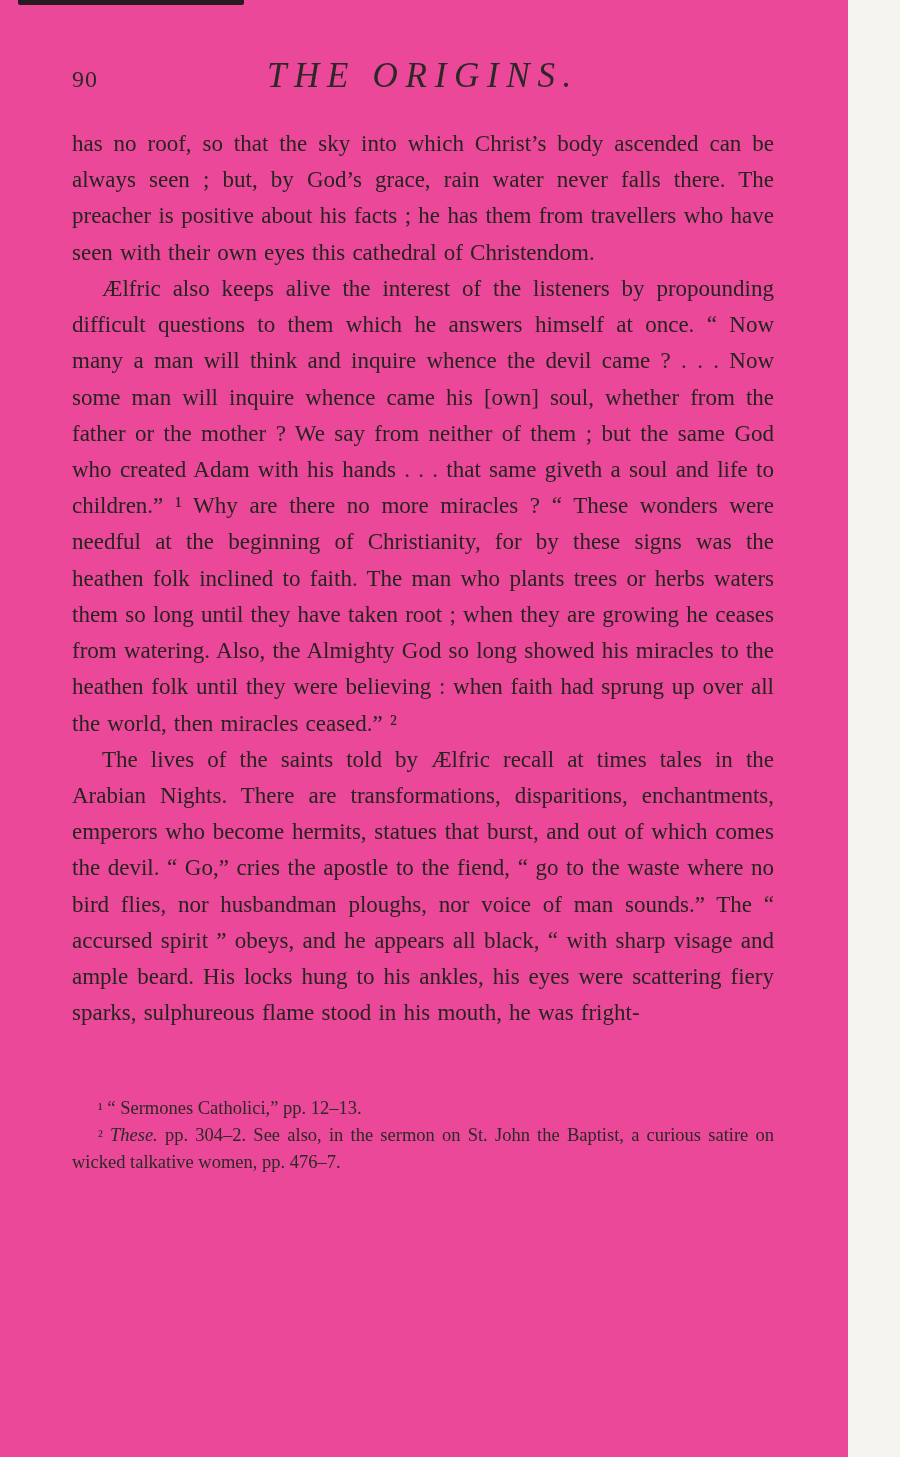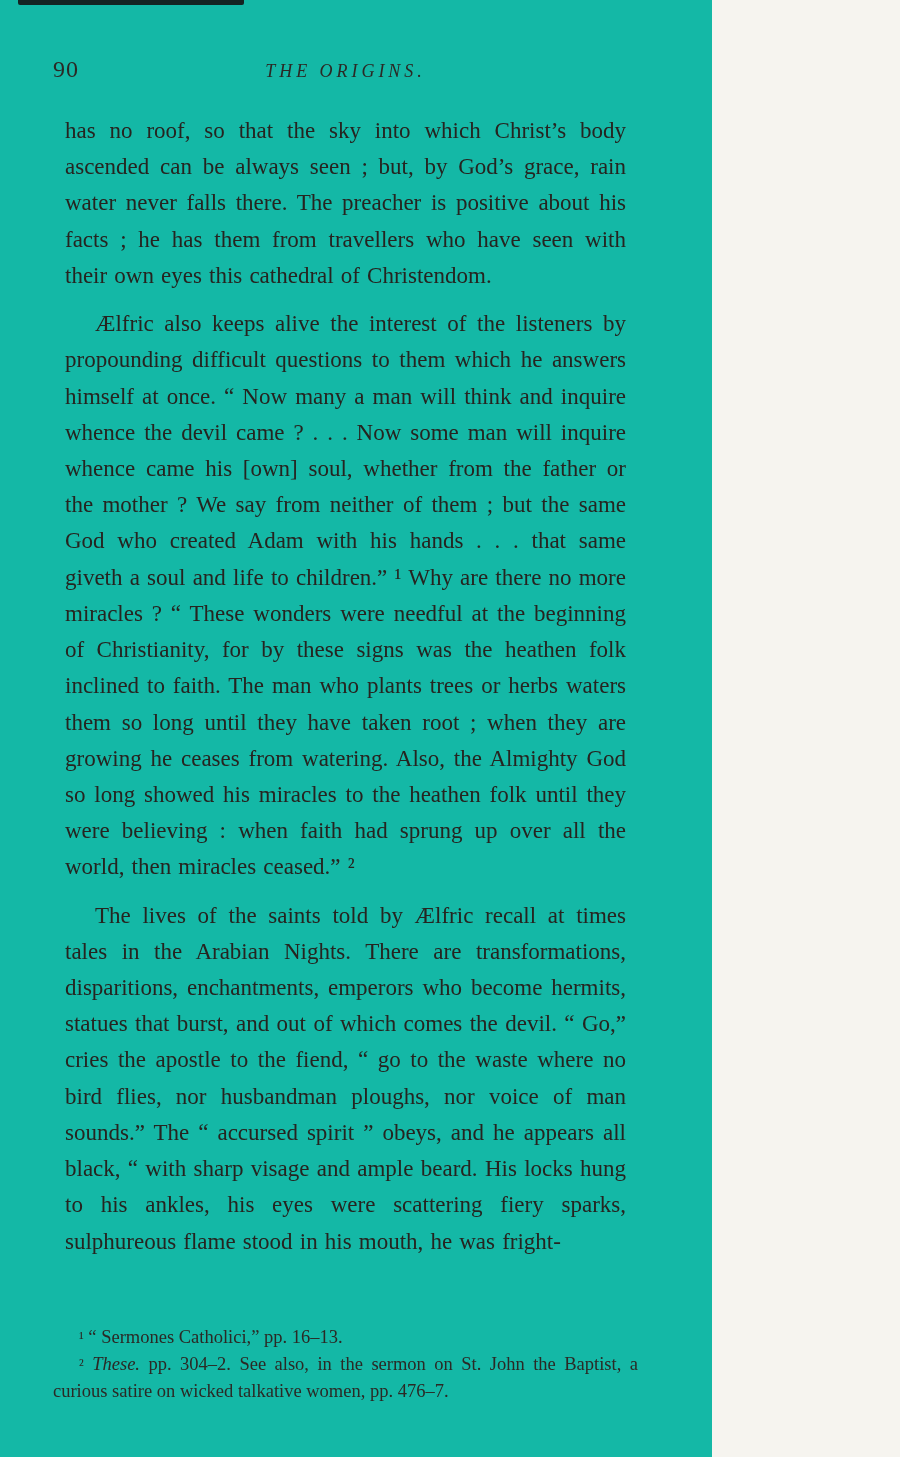--- a/index.html
+++ b/index.html
@@ -2,27 +2,27 @@
 <html><head>
 <meta charset="utf-8">
 <style>
   html, body {
     margin: 0;
     padding: 0;
     background: #f6f4ef;
   }
   .page {
     position: relative;
-    width: 712px;
+    width: 848px;
     height: 1457px;
     box-sizing: border-box;
-    background: #14b8a6;
+    background: #ec4899;
     color: #262420;
     font-family: "Liberation Serif", serif;
-    padding: 56px 74px 0 53px;
+    padding: 56px 74px 0 72px;
     overflow: hidden;
   }
   .scan-artifact {
     position: absolute;
     top: 0;
     left: 18px;
     width: 226px;
     height: 5px;
     background: #141414;
     border-radius: 0 0 2px 2px;
@@ -36,35 +36,35 @@
   .page-number {
     width: 90px;
     font-size: 24px;
     letter-spacing: 0.04em;
     color: #2b2925;
   }
   .running-title {
     flex: 1;
     text-align: center;
     font-style: italic;
-    font-size: 18px;
+    font-size: 35px;
     letter-spacing: 0.22em;
     color: #2b2925;
   }
   .header-spacer {
     width: 90px;
   }
   .body-text {
     font-size: 23px;
     line-height: 1.575;
     text-align: justify;
     word-spacing: 0.06em;
   }
   .para {
-    margin: 12px;
+    margin: 0;
     text-indent: 30px;
   }
   .para.first {
     text-indent: 0;
   }
   .footnotes {
     margin-top: 64px;
     font-size: 18.5px;
     line-height: 1.46;
     text-align: justify;
@@ -96,21 +96,21 @@
 
   <div class="body-text">
     <p class="para first">has no roof, so that the sky into which Christ’s body ascended can be always seen ; but, by God’s grace, rain water never falls there.  The preacher is positive about his facts ; he has them from travellers who have seen with their own eyes this cathedral of Christendom.</p>
     <p class="para">Ælfric also keeps alive the interest of the listeners by propounding difficult questions to them which he answers himself at once.  “ Now many a man will think and inquire whence the devil came ? . . . Now some man will inquire whence came his [own] soul, whether from the father or the mother ?  We say from neither of them ; but the same God who created Adam with his hands . . . that same giveth a soul and life to children.” ¹  Why are there no more miracles ?  “ These wonders were needful at the beginning of Christianity, for by these signs was the heathen folk inclined to faith.  The man who plants trees or herbs waters them so long until they have taken root ; when they are growing he ceases from watering.  Also, the Almighty God so long showed his miracles to the heathen folk until they were believing : when faith had sprung up over all the world, then miracles ceased.” ²</p>
     <p class="para">The lives of the saints told by Ælfric recall at times tales in the Arabian Nights.  There are transformations, disparitions, enchantments, emperors who become hermits, statues that burst, and out of which comes the devil.  “ Go,” cries the apostle to the fiend, “ go to the waste where no bird flies, nor husbandman ploughs, nor voice of man sounds.”  The “ accursed spirit ” obeys, and he appears all black, “ with sharp visage and ample beard. His locks hung to his ankles, his eyes were scattering fiery sparks, sulphureous flame stood in his mouth, he was fright-</p>
   </div>
 
   <div class="footnotes">
     <p class="footnote">
       <span class="fn-marker">¹</span>
-      <span>“ Sermones Catholici,” pp. 16–13.</span>
+      <span>“ Sermones Catholici,” pp. 12–13.</span>
     </p>
     <p class="footnote">
       <span class="fn-marker">²</span>
       <span class="italic">These.</span>
       <span>pp. 304–2.  See also, in the sermon on St. John the Baptist, a curious satire on wicked talkative women, pp. 476–7.</span>
     </p>
   </div>
 
 </div>
 

